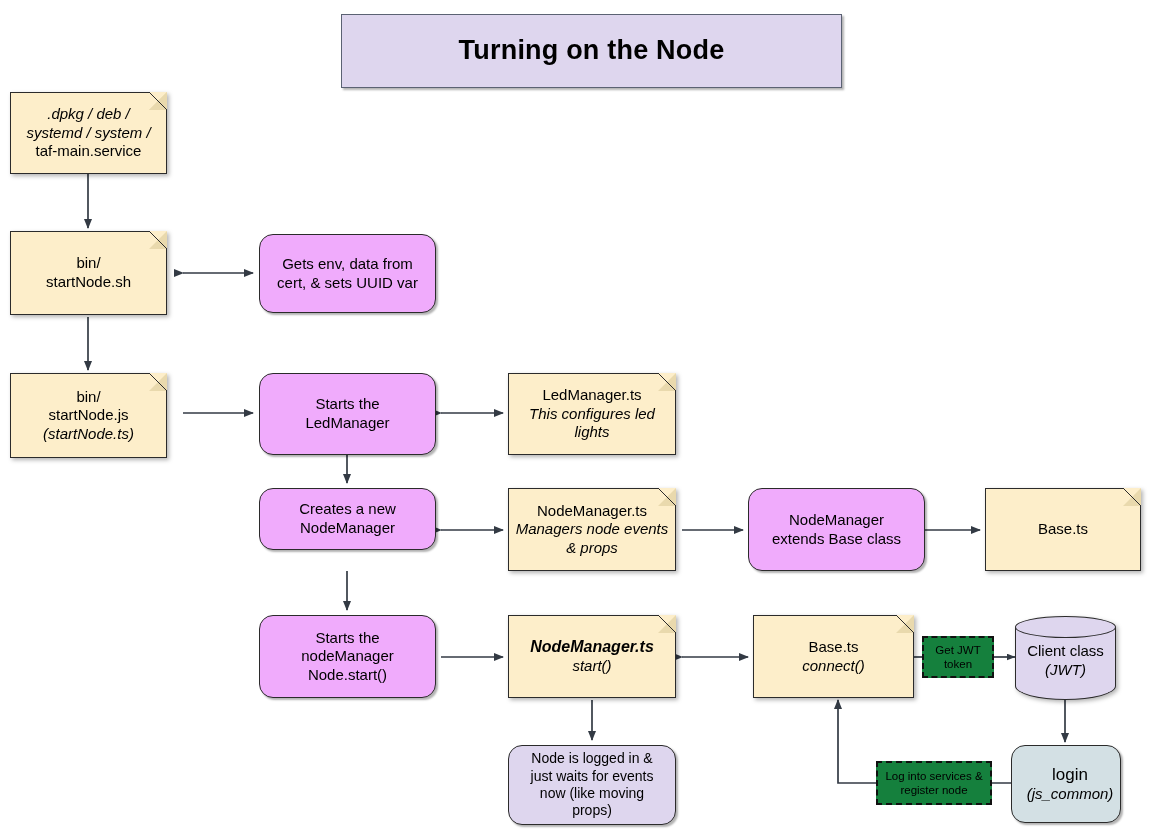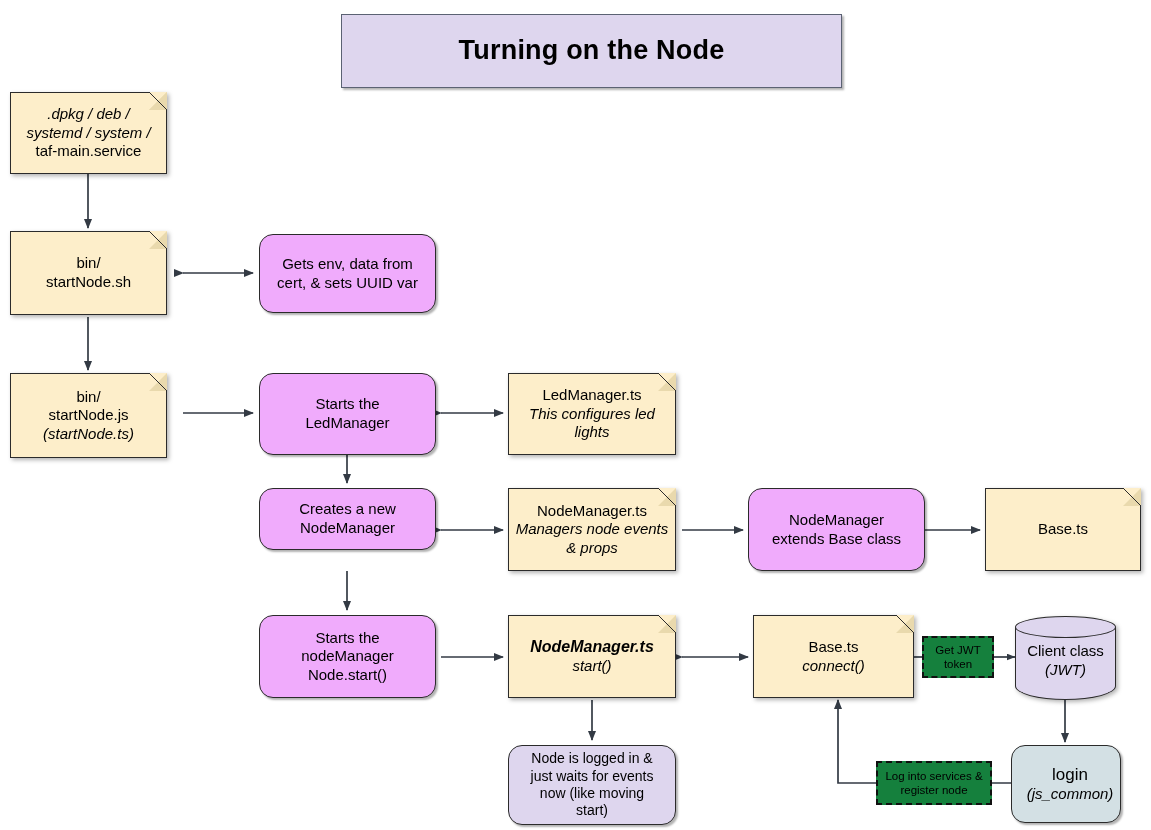--- a/index.html
+++ b/index.html
@@ -341,21 +341,21 @@
       <div>Log into services &amp;</div>
       <div>register node</div>
     </div>
   </div>
 
   <div class="node proc-purple" style="left:508px; top:745px; width:168px; height:80px;">
     <div class="txt">
       <div>Node is logged in &amp;</div>
       <div>just waits for events</div>
       <div>now (like moving</div>
-      <div>start)</div>
+      <div>props)</div>
     </div>
   </div>
 
   <div class="node cyl" style="left:1015px; top:616px; width:101px; height:84px;">
     <div class="cyl-body"></div>
     <div class="cyl-top"></div>
     <div class="txt">
       <div>Client class</div>
       <div class="i">(JWT)</div>
     </div>

